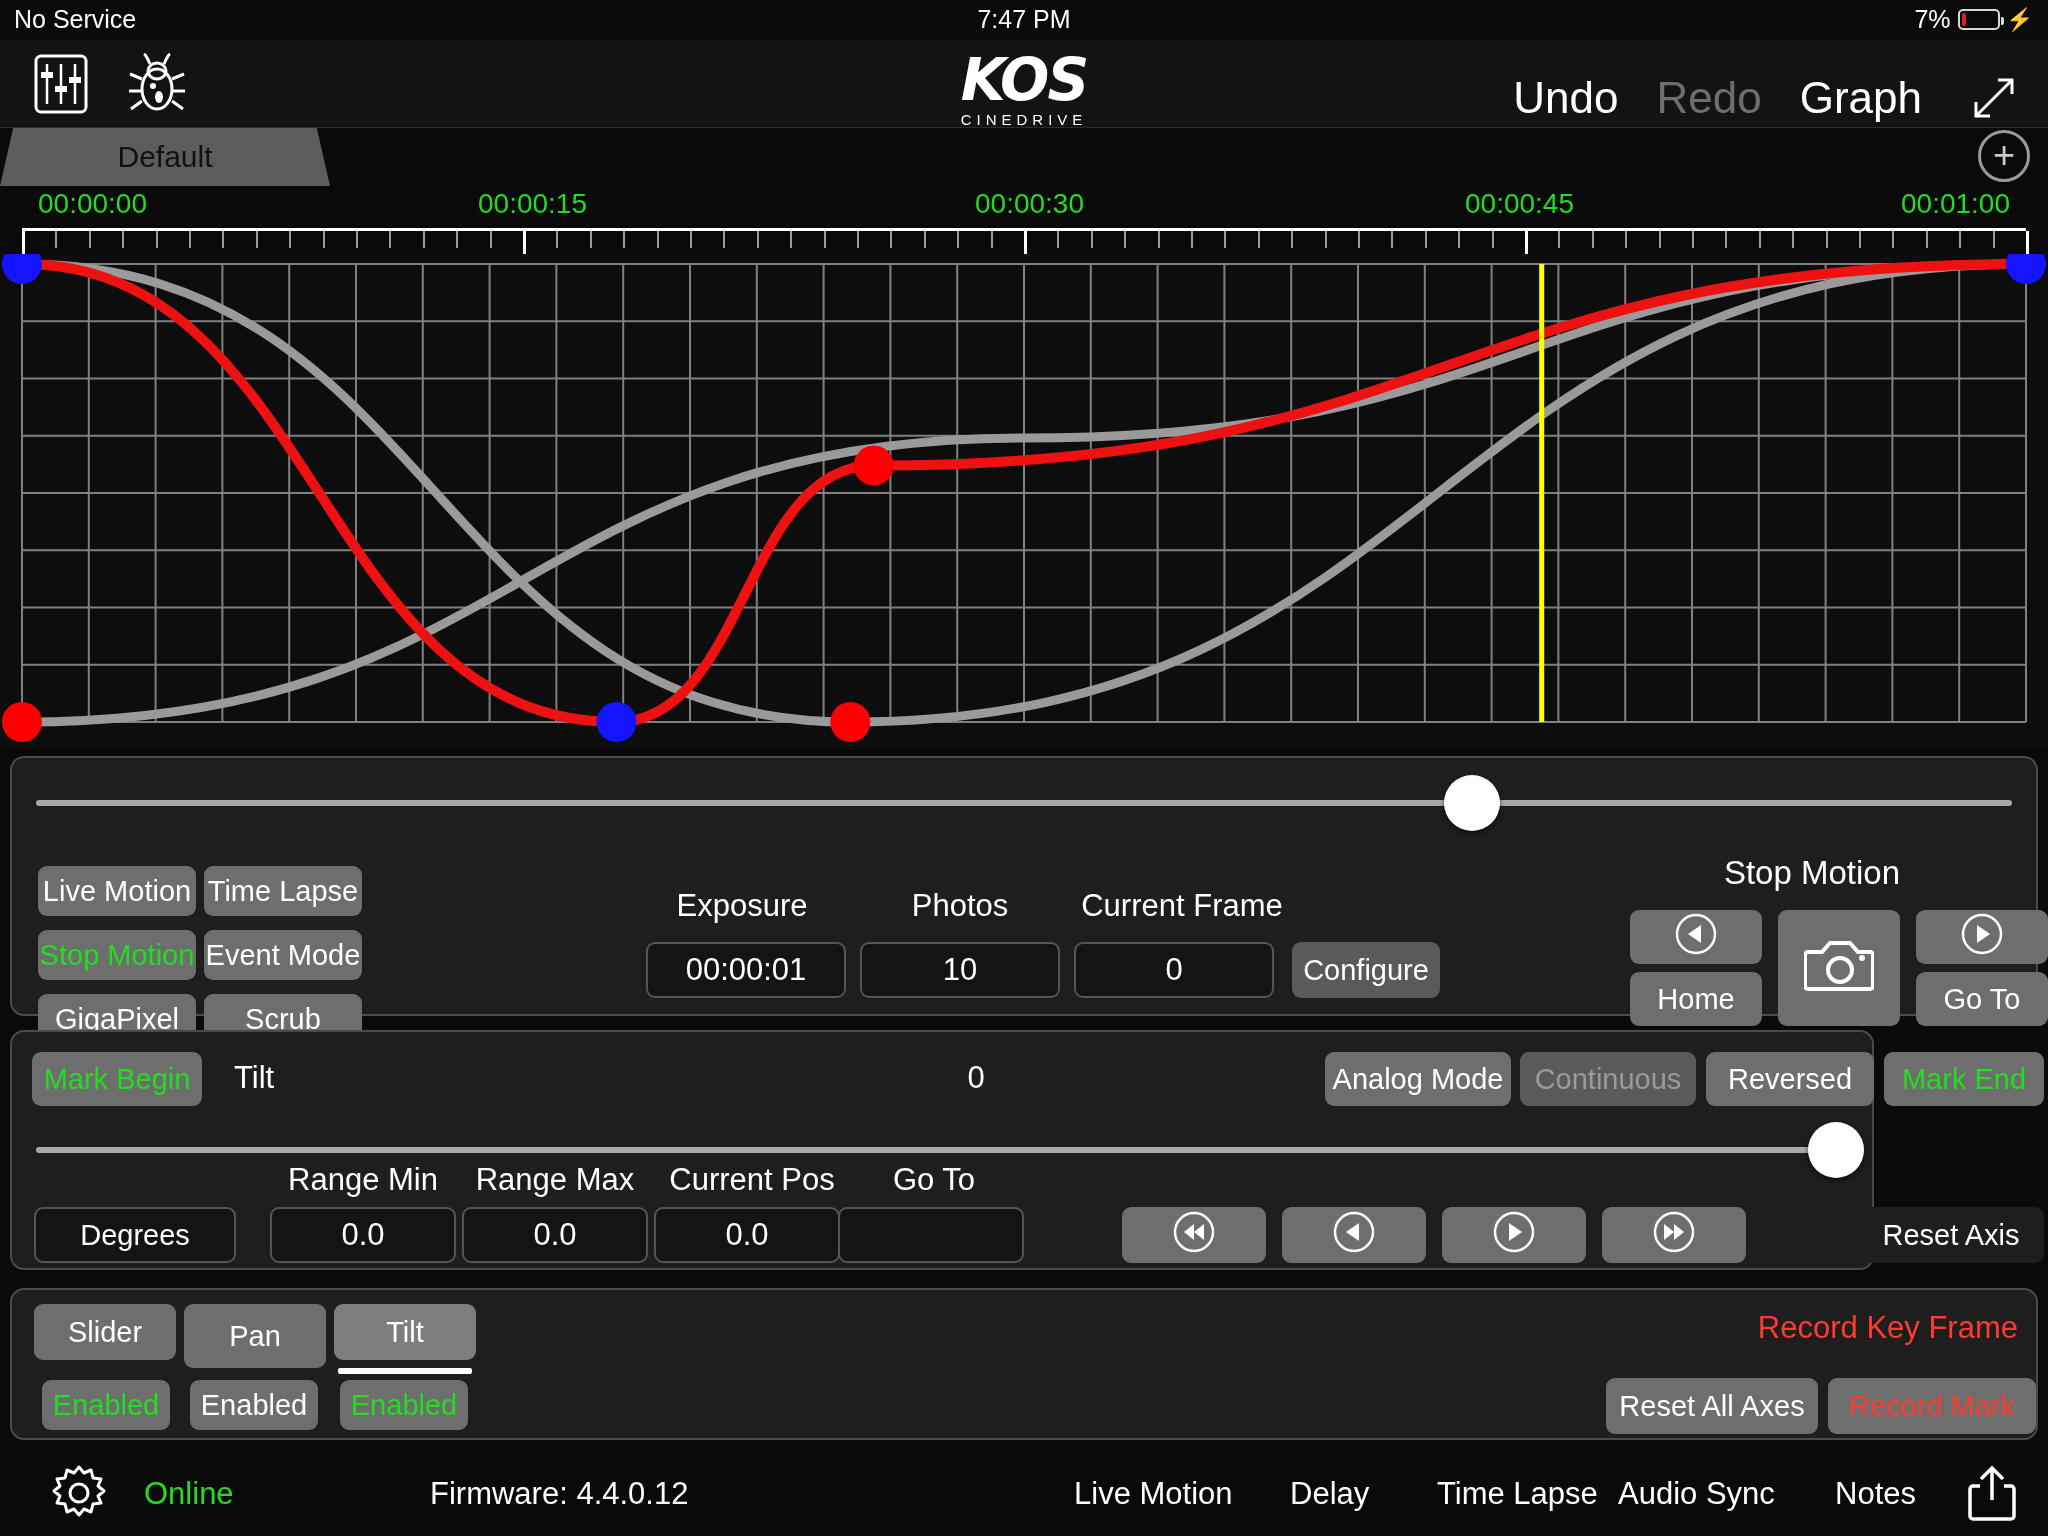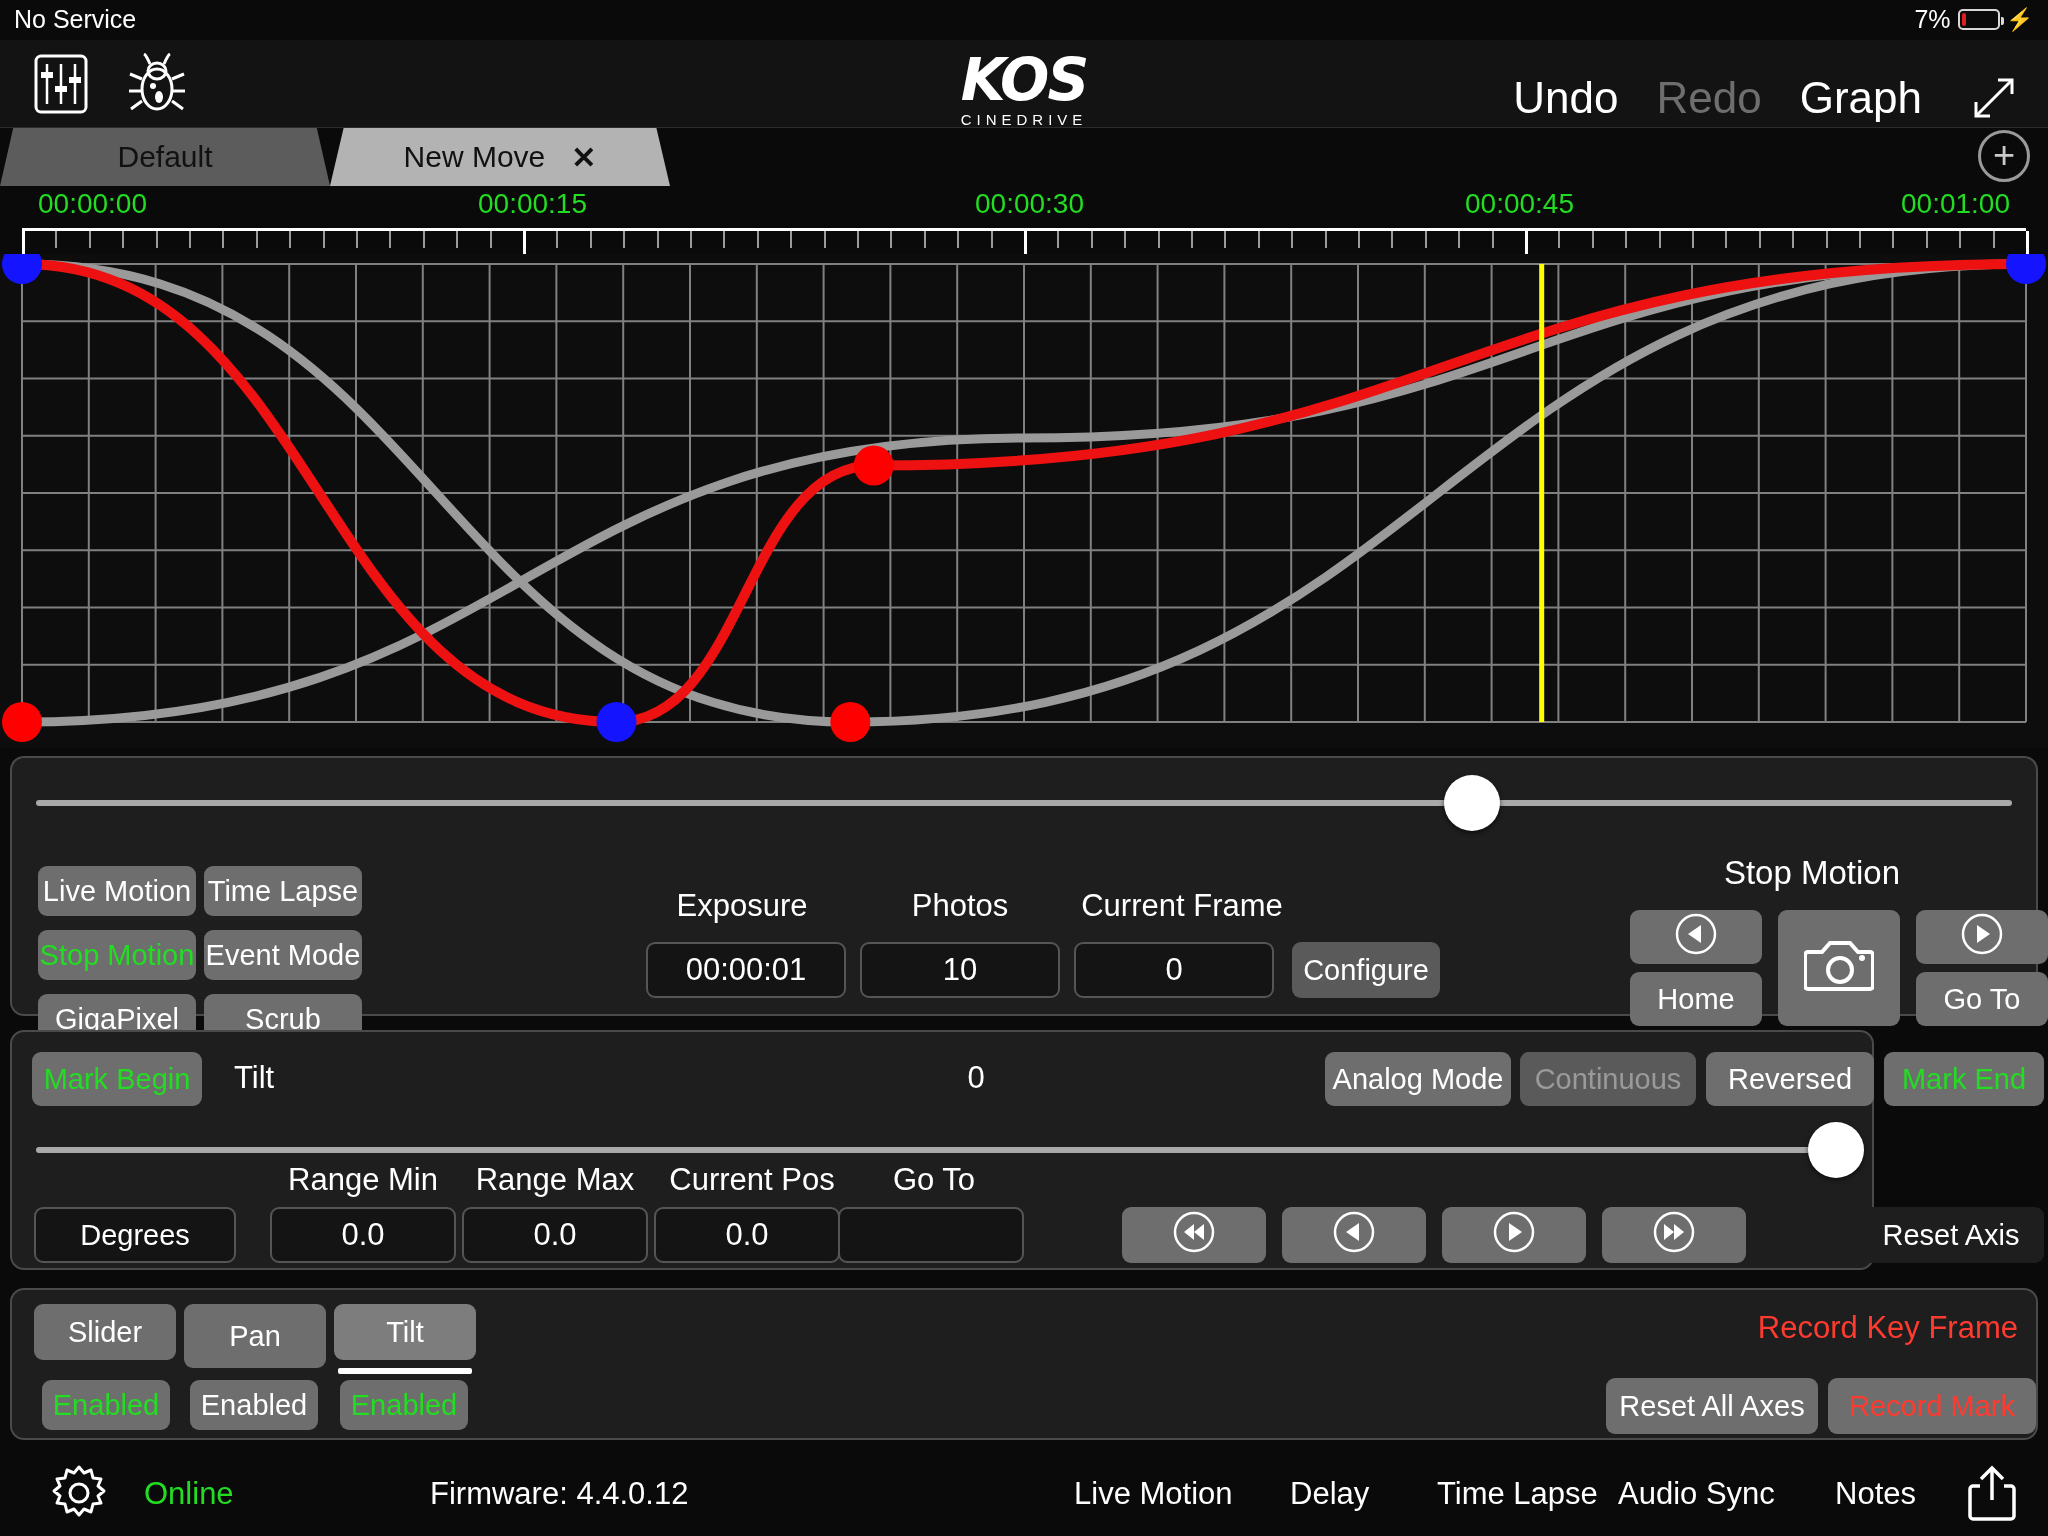--- a/index.html
+++ b/index.html
@@ -123,20 +123,21 @@
 
   .underline-tab { position: absolute; height: 6px; background: #fff; border-radius: 2px; }
 </style>
 </head>
 <body>
 
 <div id="app">
 
   <div class="statusbar">
     <span class="sb-left">No Service</span>
+    <span class="sb-center">7:47 PM</span>
     <span class="sb-right">
       <span>7%</span>
       <span class="batt-shell">
           <span class="batt-fill"></span>
         </span>
       <span class="bolt">⚡</span>
     </span>
   </div>
 
   <div class="navbar">
@@ -188,25 +189,20 @@
           <polyline points="24,46 10,46 10,32" fill="none" stroke="#fff" stroke-width="3"></polyline>
         </svg>
       </span>
     </div>
   </div>
 
   <div class="tabstrip">
     <div class="tab" style="left:0px;width:330px;">
       <div class="tab-bg"></div>
       <span class="tab-label">Default</span>
-    </div>
-    <div class="tab active" style="left:330px;width:340px;">
-      <div class="tab-bg"></div>
-      <span class="tab-label">New Move</span>
-      <span class="tab-close">✕</span>
     </div>
     <div class="plus-btn">
       <span>+</span>
     </div>
   </div>
 
   <div class="timecodes">
     <span class="tc" style="left:38px;">00:00:00</span>
     <span class="tc" style="left:478px;">00:00:15</span>
     <span class="tc" style="left:975px;">00:00:30</span>

